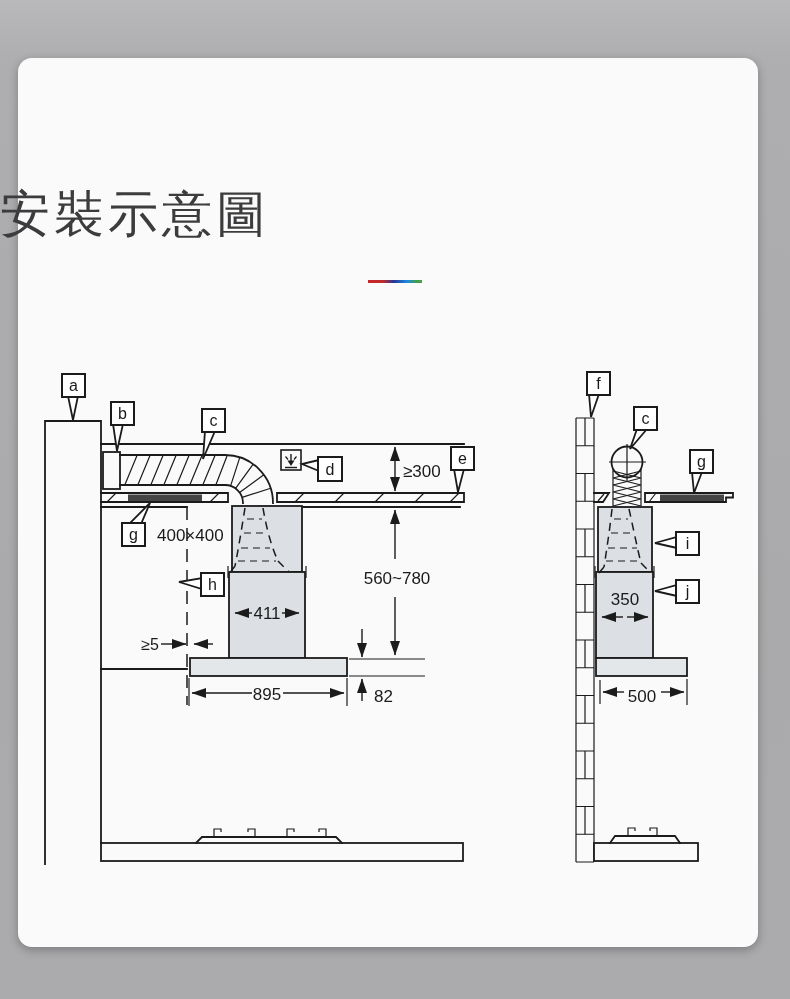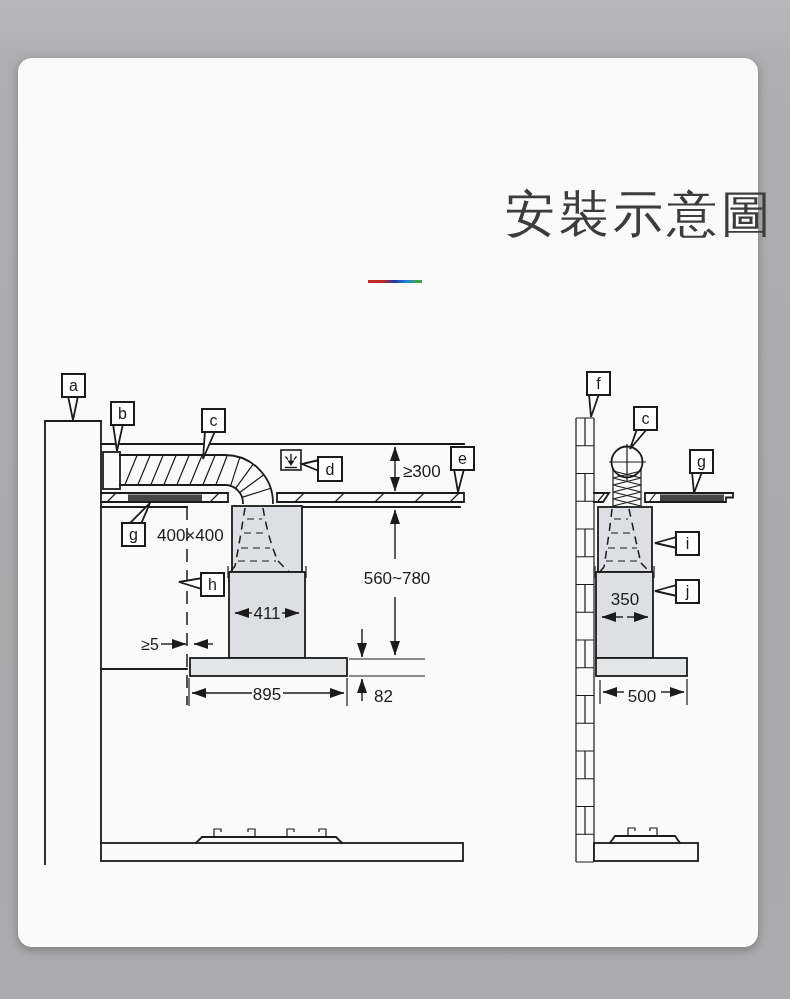--- a/index.html
+++ b/index.html
@@ -7,22 +7,22 @@
     width:790px;height:999px;position:relative;overflow:hidden;
     background:linear-gradient(180deg,#b9b9bb 0%,#aeaeb0 6%,#aaaaac 60%,#ababad 100%);
     font-family:"Liberation Sans","DejaVu Sans",sans-serif;
   }
   .card{
     position:absolute;left:18px;top:58px;width:740px;height:889px;
     background:#fafafa;border-radius:14px;
     box-shadow:0 3px 10px rgba(0,0,0,.28);
   }
   .title{
-    position:absolute;left:0;top:181px;width:730px;text-align:right;
-    font-size:50px;letter-spacing:4px;color:#3c3c3e;font-weight:500;padding-left:45px;
+    position:absolute;left:0;top:181px;width:730px;text-align:left;
+    font-size:50px;letter-spacing:4px;color:#3c3c3e;font-weight:500;
   }
   .divider{
     position:absolute;left:368px;top:280px;width:54px;height:3px;
     background:linear-gradient(90deg,#c62828 0%,#c02a2a 28%,#283593 48%,#1e88e5 72%,#43a047 92%,#43a047 100%);
   }
   svg.diagram{position:absolute;left:0;top:0;}
   svg.diagram text{fill:#1a1a1a;}
   .ln{stroke:#1b1b1b;stroke-width:1.8;fill:none;stroke-linecap:square;}
   .thin{stroke:#1b1b1b;stroke-width:1.2;fill:none;}
   .dim{stroke:#1b1b1b;stroke-width:1.4;fill:none;}

